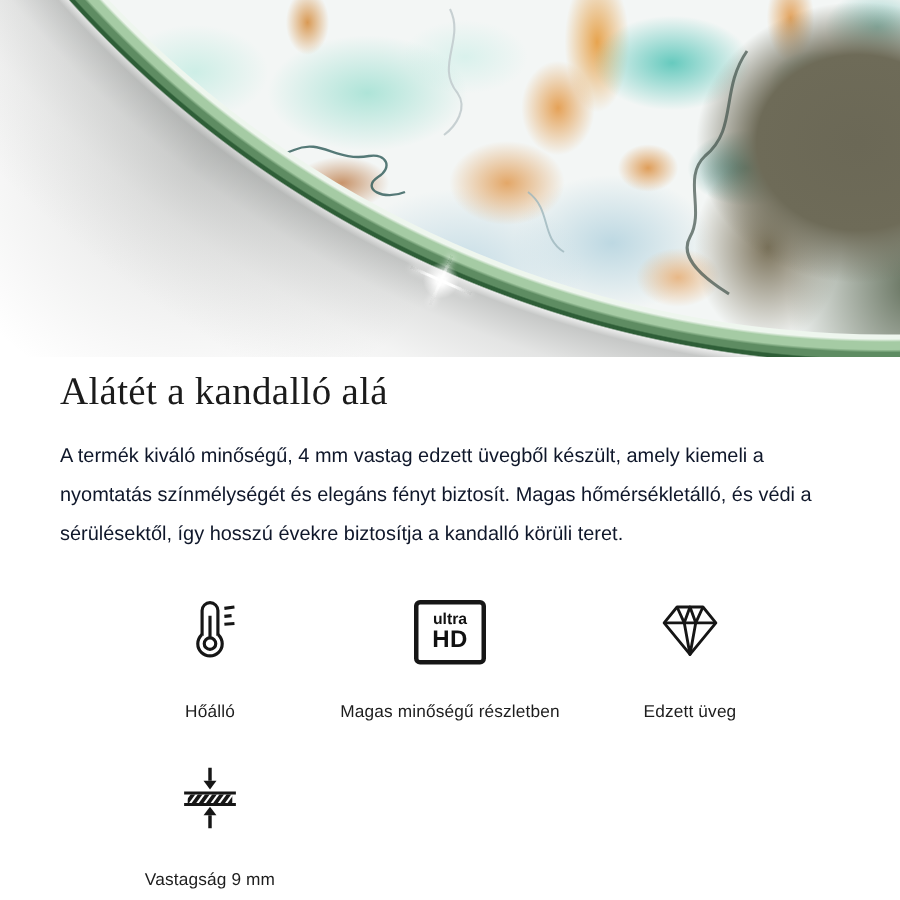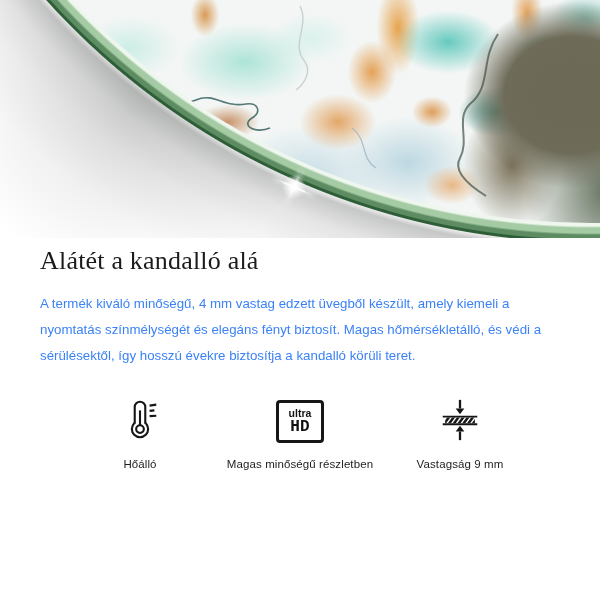--- a/index.html
+++ b/index.html
@@ -62,32 +62,32 @@
     box-shadow:0 0 5px rgba(255,255,255,.9);}
   .sparkle::after{content:"";position:absolute;left:21px;top:0;width:2px;height:36px;
     background:linear-gradient(180deg,transparent,#fff 50%,transparent);
     box-shadow:0 0 5px rgba(255,255,255,.9);}
 
   
   .content{padding:0 40px;}
   h1{margin:6px 0 0;font-family:"Liberation Serif", serif;font-weight:400;
      font-size:26px;line-height:33px;color:#1b1b1b;letter-spacing:.2px;}
   h1 span{display:block;}
-  .desc{margin:14px 0 0;max-width:535px;font-size:13.3px;line-height:26px;color:#3b82f6;}
+  .desc{margin:14px 0 0;max-width:535px;font-size:13.3px;line-height:26px;color:#0f172a;}
 
   
   .features{margin:26px 20px 0;display:grid;grid-template-columns:repeat(3,1fr);row-gap:26px;}
   .feature{display:flex;flex-direction:column;align-items:center;text-align:center;}
   .icon-wrap{height:48px;display:flex;align-items:flex-end;justify-content:center;}
-  .feature-label{margin-top:15px;font-size:11.5px;color:#1d1d1d;letter-spacing:.1px;}
+  .feature-label{margin-top:26px;font-size:11.5px;color:#1d1d1d;letter-spacing:.1px;}
   .icon-svg{display:block;}
   .uhd-box{width:42px;height:37px;border:3px solid #161616;border-radius:4px;
     display:flex;flex-direction:column;align-items:center;justify-content:center;color:#111;}
   .uhd-top{font-size:10.5px;font-weight:700;line-height:1;}
-  .uhd-bottom{font-size:16px;font-weight:800;line-height:1;margin-top:1px;letter-spacing:.2px;font-family:Liberation Mono, monospace;}
+  .uhd-bottom{font-size:16px;font-weight:800;line-height:1;margin-top:1px;letter-spacing:.2px;}
 </style>
 </head>
 <body>
 
 <div class="page">
 
   <div class="hero">
     <div class="blob-shadow"></div>
     <div class="arc-shadow"></div>
     <div class="glass-edge"></div>
@@ -128,20 +128,31 @@
         <div class="icon-wrap">
           <div class="uhd-box">
             <span class="uhd-top">ultra</span>
             <span class="uhd-bottom">HD</span>
           </div>
         </div>
         <div class="feature-label">Magas minőségű részletben</div>
       </div>
 
 
+      <div class="feature">
+        <div class="icon-wrap">
+          <svg class="icon-svg" width="46" height="46" viewBox="0 0 48 48" fill="none" stroke="#161616" stroke-width="2" stroke-linejoin="round">
+            <path d="M15 8 H33 L42 19 L24 41 L6 19 Z"></path>
+            <line x1="6" y1="19" x2="42" y2="19"></line>
+            <path d="M15 8 L20 19 L24 8 L28 19 L33 8"></path>
+            <path d="M20 19 L24 41 L28 19"></path>
+          </svg>
+        </div>
+        <div class="feature-label">Edzett üveg</div>
+      </div>
 
 
       <div class="feature">
         <div class="icon-wrap">
           <svg class="icon-svg" width="46" height="46" viewBox="0 0 48 48" fill="none" stroke="#161616">
             <defs>
                 <clipPath id="barclip">
                   <rect x="8.5" y="21.5" width="31" height="6"></rect>
                 </clipPath>
               </defs>

